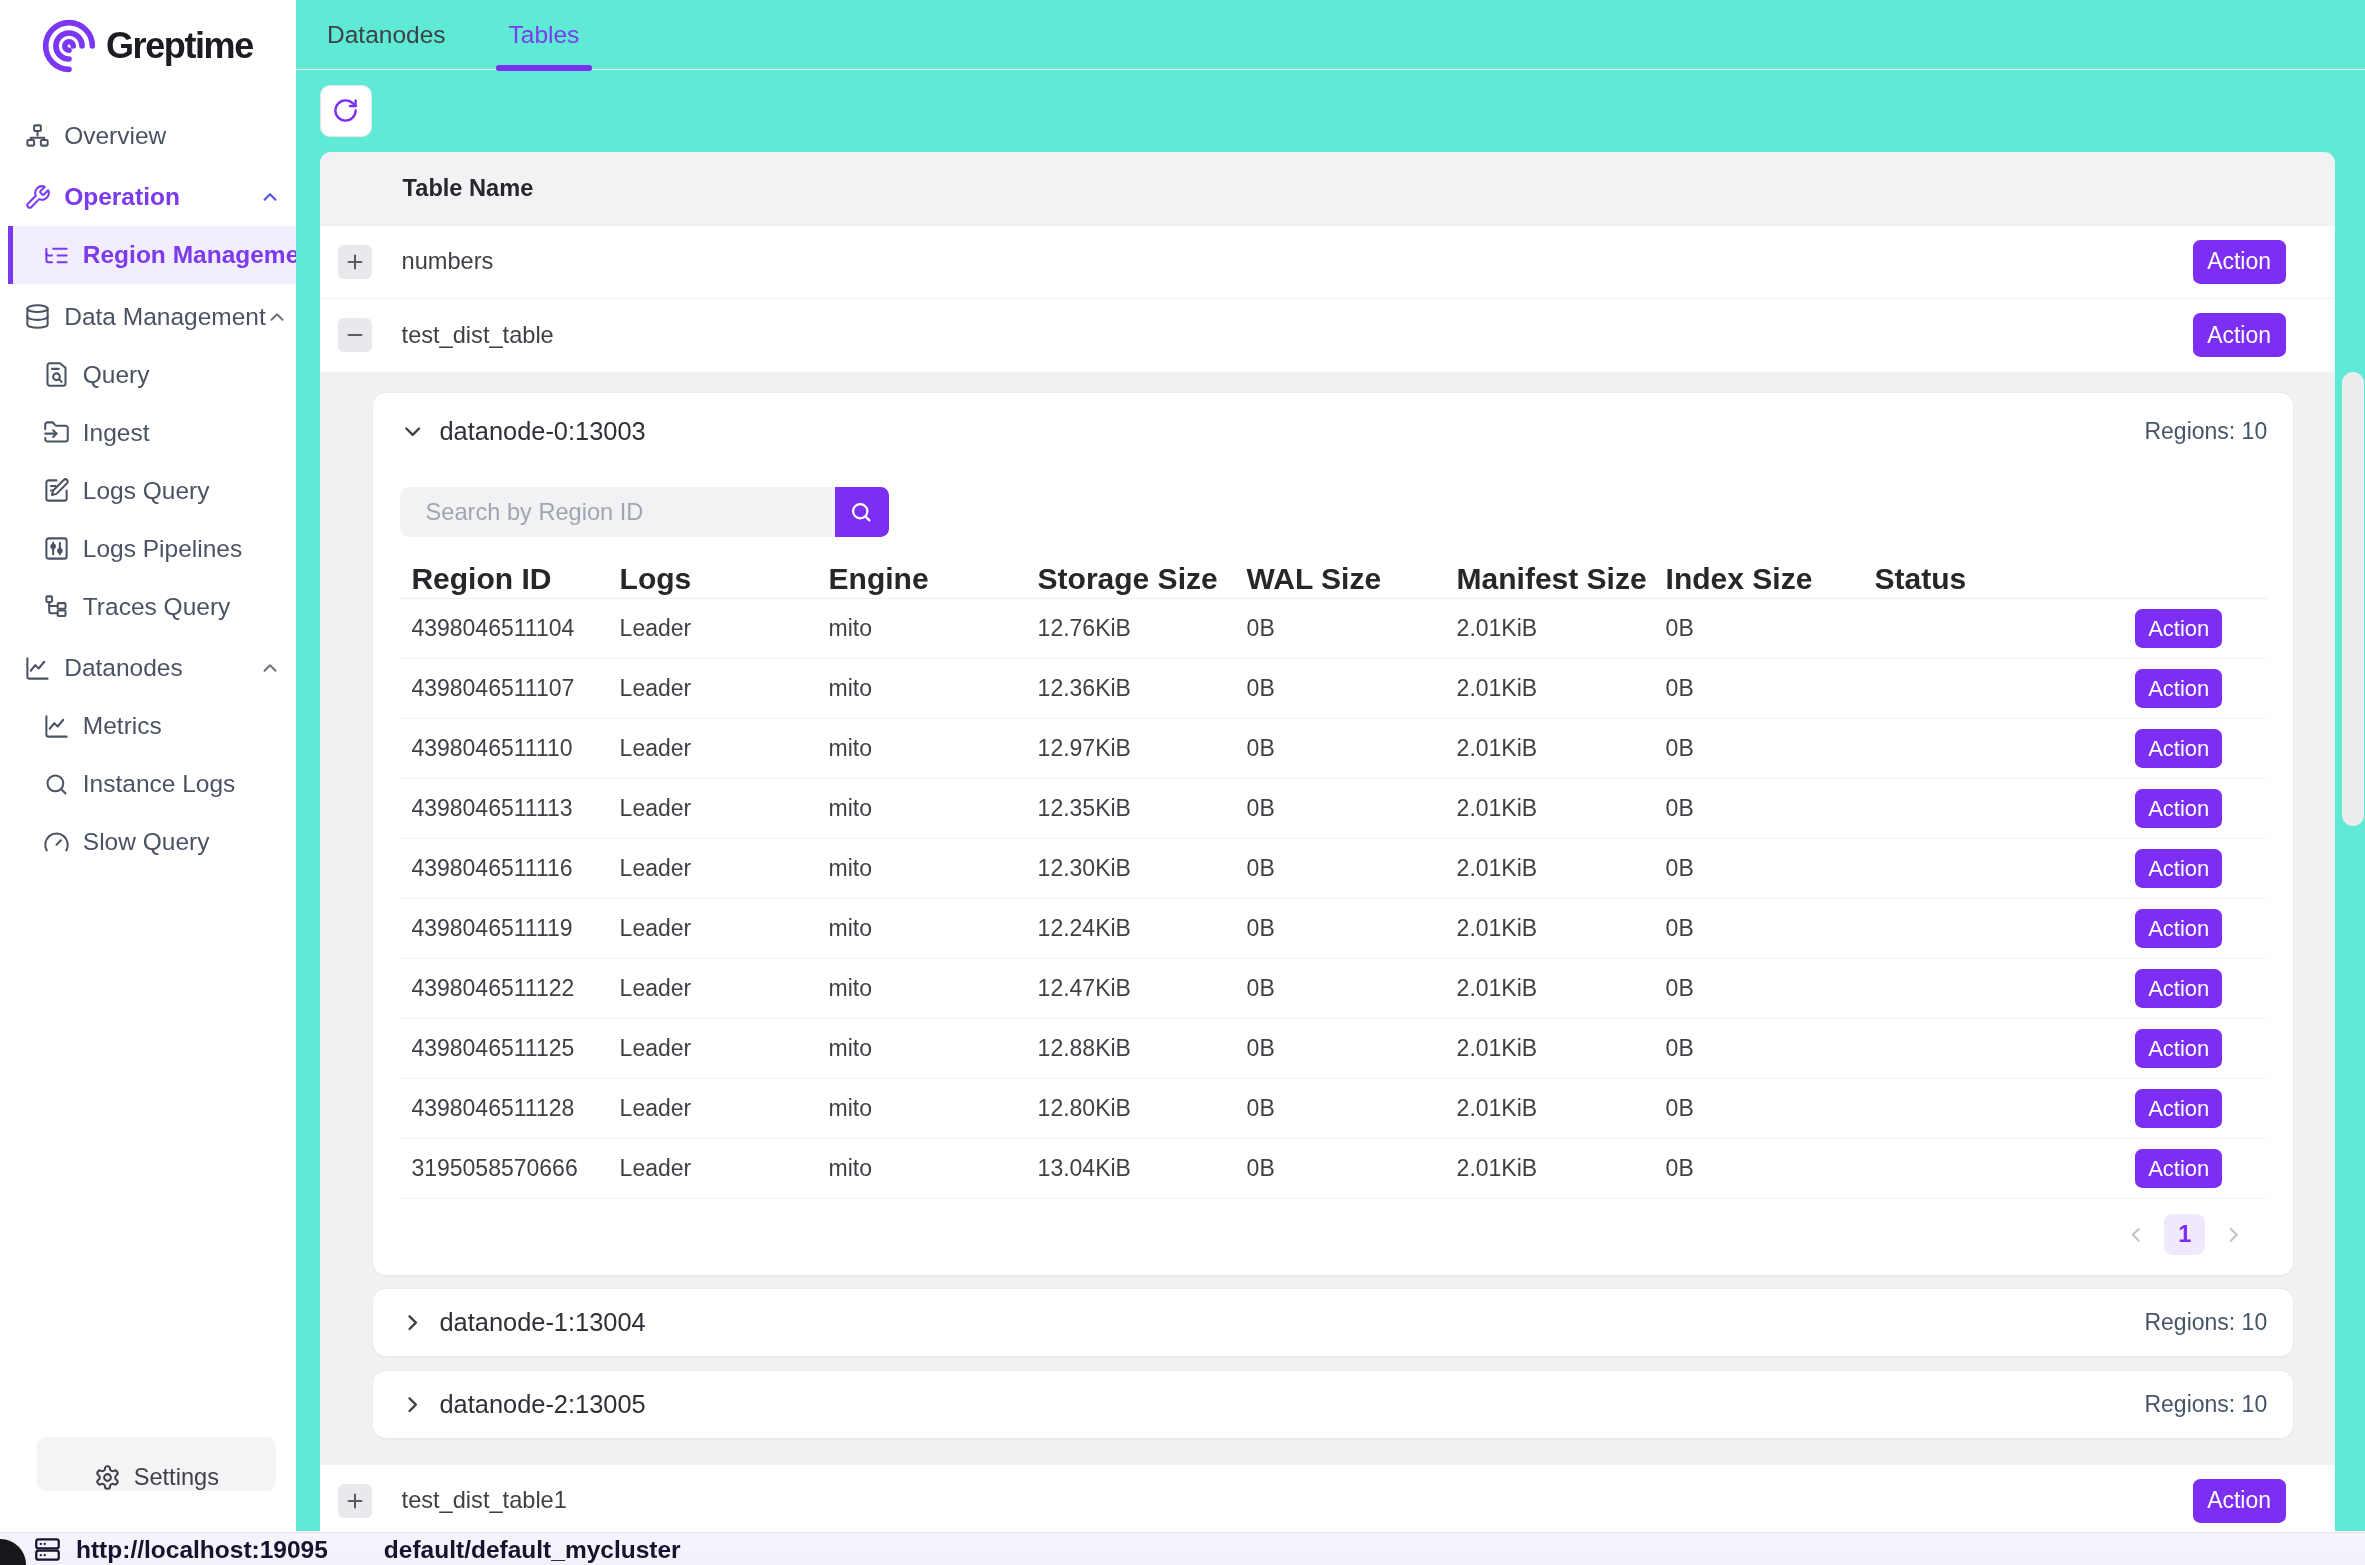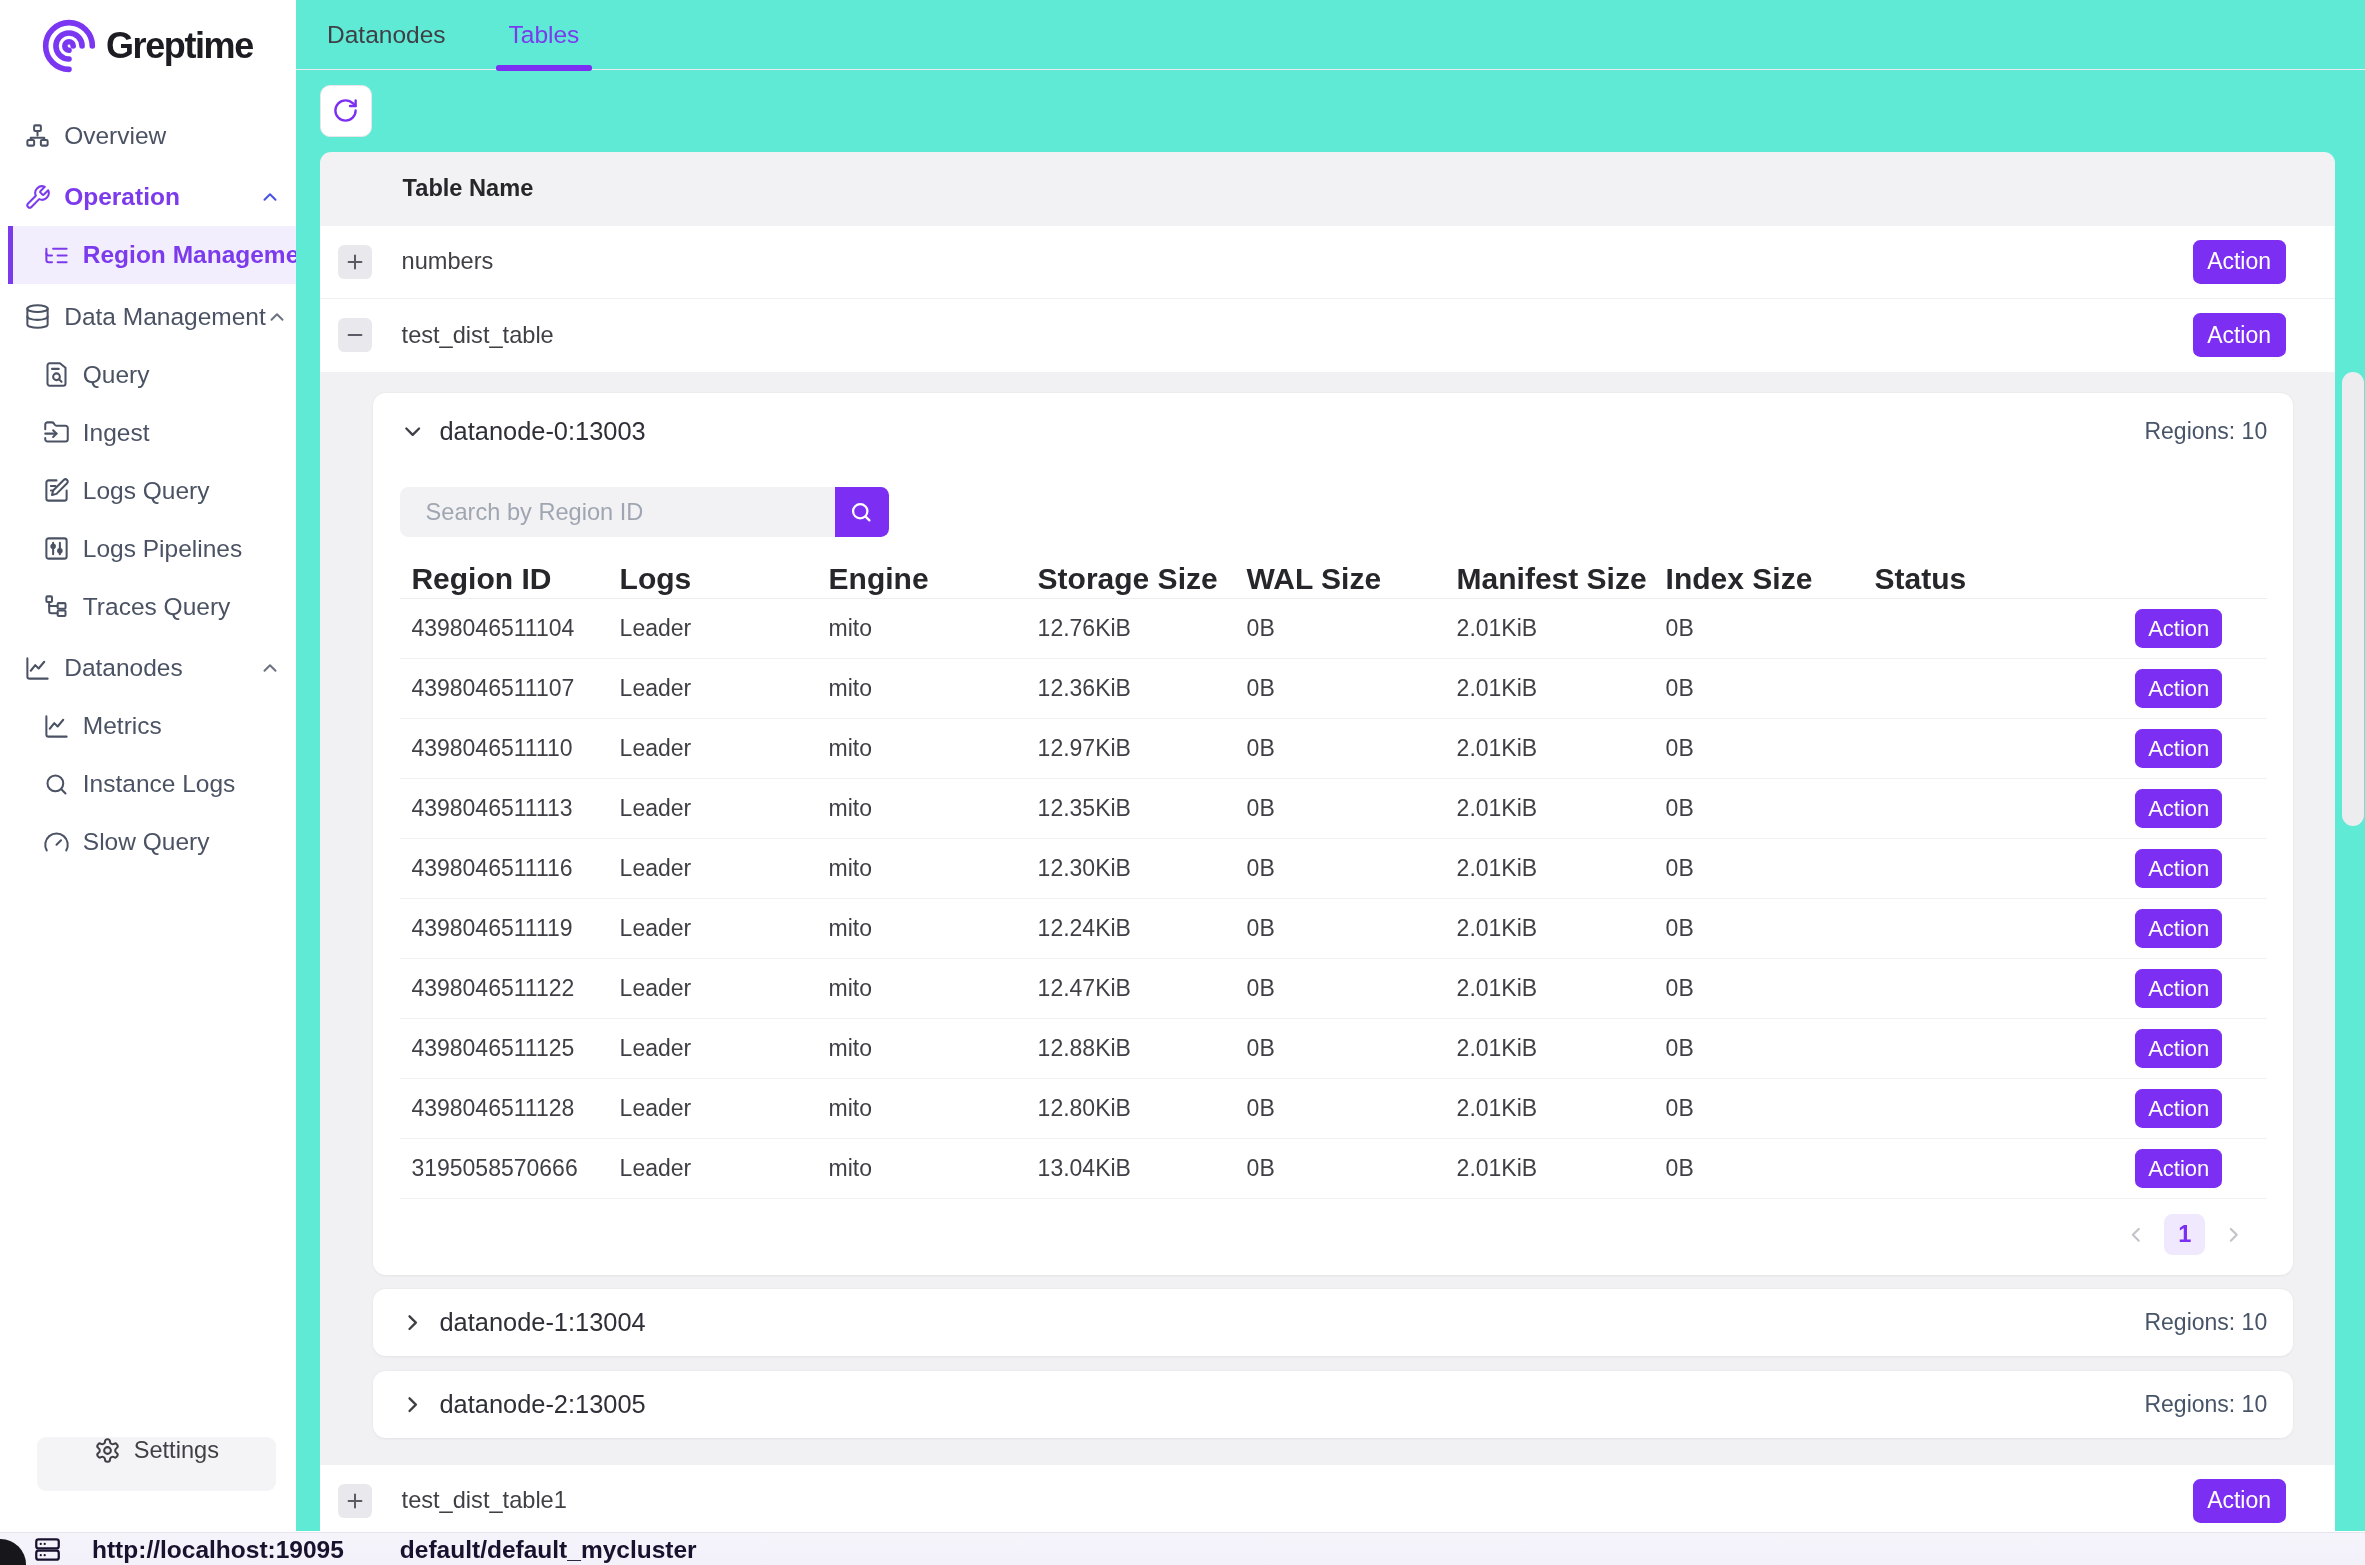--- a/index.html
+++ b/index.html
@@ -19,21 +19,21 @@
   .nav-icon { width:29px; height:29px; display:inline-flex; align-items:center; justify-content:center; flex:0 0 auto; }
   .nav-icon svg { width:27px; height:27px; stroke:#4a5263; }
   .nav-label { margin-left:11.8px; font-size:24.5px; white-space:nowrap; }
   .nav-item.accent .nav-label, .nav-item.active .nav-label { color:#7c3aed; font-weight:700; }
   .nav-item.accent .nav-icon svg, .nav-item.active .nav-icon svg { stroke:#7c3aed; }
   .nav-item.active { background:#f3eefe; }
   .nav-item.active::before { content:""; position:absolute; left:0; top:0; bottom:0; width:5.4px; background:#7c3aed; }
   .nav-chevron { margin-left:auto; margin-right:22px; display:inline-flex; }
   .nav-chevron svg { width:22px; height:22px; }
   .sidebar-spacer { flex:1; }
-  .settings-btn { margin:0 0 40px 29px; width:239px; height:54px; background:#f4f4f6; border:none; border-radius:9px; display:flex; align-items:flex-start; justify-content:center; gap:12.7px; cursor:pointer; }
+  .settings-btn { margin:0 0 40px 29px; width:239px; height:54px; background:#f4f4f6; border:none; border-radius:9px; display:flex; align-items:flex-end; justify-content:center; gap:12.7px; cursor:pointer; }
   .settings-btn svg { width:27px; height:27px; stroke:#3f3f46; }
   .settings-label { font-size:23.6px; color:#3f3f46; }
 
   
   .main { position:absolute; left:296px; top:0; right:0; height:1531px; background:#5eead4; }
   .tabbar { height:70px; border-bottom:1.8px solid #eaeaef; display:flex; align-items:stretch; padding-left:22px; }
   .tab { display:flex; align-items:center; font-size:24.5px; color:#3f3f46; margin-right:45px; padding:0 9px; position:relative; cursor:pointer; }
   .tab.active { color:#7c3aed; }
   .tab.active::after { content:""; position:absolute; left:-3.6px; right:-3.6px; bottom:-1.8px; height:5.4px; background:#7c2ff2; border-radius:2.7px; }
 
@@ -81,21 +81,21 @@
   .action-btn.small { width:87px; height:39px; margin:0; font-size:22px; border-radius:7.3px; }
 
   .pagination { display:flex; align-items:center; justify-content:flex-end; gap:16.3px; padding:14.5px 22px 3.6px 0; }
   .page-arrow { display:inline-flex; cursor:pointer; }
   .page-arrow svg { width:23.6px; height:23.6px; stroke:#c3c3ca; }
   .page-num { width:41px; height:41px; background:#f0e9fd; border-radius:8.2px; color:#7c2ff2; font-size:23.6px; font-weight:700; display:flex; align-items:center; justify-content:center; cursor:pointer; }
 
   
   .statusbar { position:absolute; left:0; bottom:0; width:2366px; height:34px; background:linear-gradient(to bottom,#f6f4fb,#f2f0f9); border-top:1.8px solid #e6e3f0; display:flex; align-items:center; padding-left:33px; z-index:5; }
   .statusbar svg { width:29px; height:27px; stroke:#19122e; }
-  .status-url { margin-left:30px; font-size:24.5px; font-weight:700; color:#19122e; }
+  .status-url { margin-left:14px; font-size:24.5px; font-weight:700; color:#19122e; }
   .status-cluster { margin-left:56px; font-size:24.5px; font-weight:700; color:#19122e; }
   .corner-dot { position:absolute; left:-25.4px; bottom:-23.6px; width:51px; height:51px; border-radius:50%; background:#17171b; z-index:9; }
   .scroll-thumb { position:absolute; right:1.8px; top:372px; width:22px; height:454px; background:#ededf0; border-radius:11px; z-index:4; }
 
   svg { fill:none; stroke-linecap:round; stroke-linejoin:round; }
 </style>
 </head>
 <body>
 
 <div class="app">

